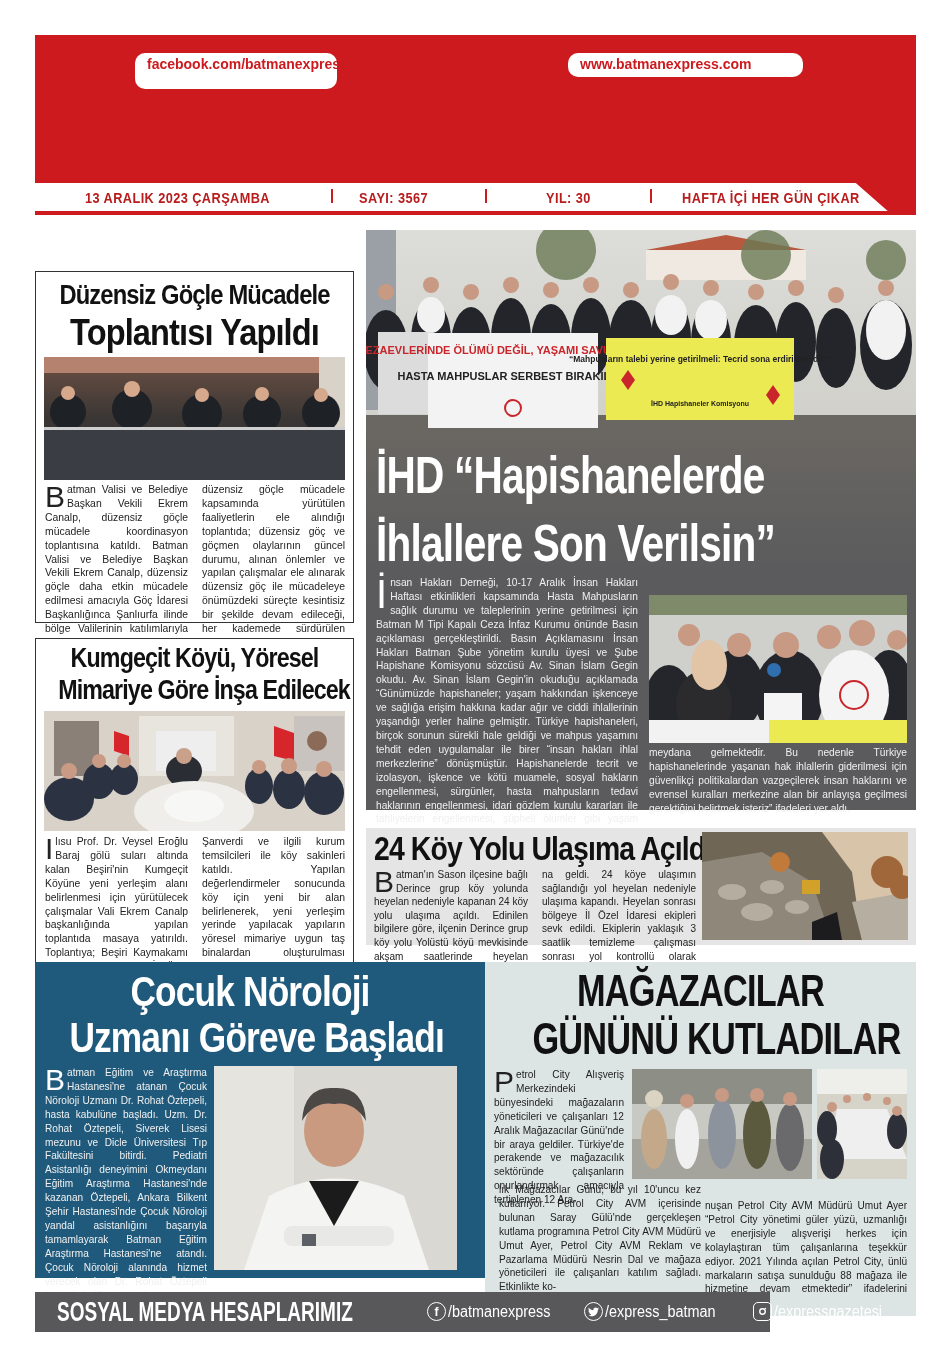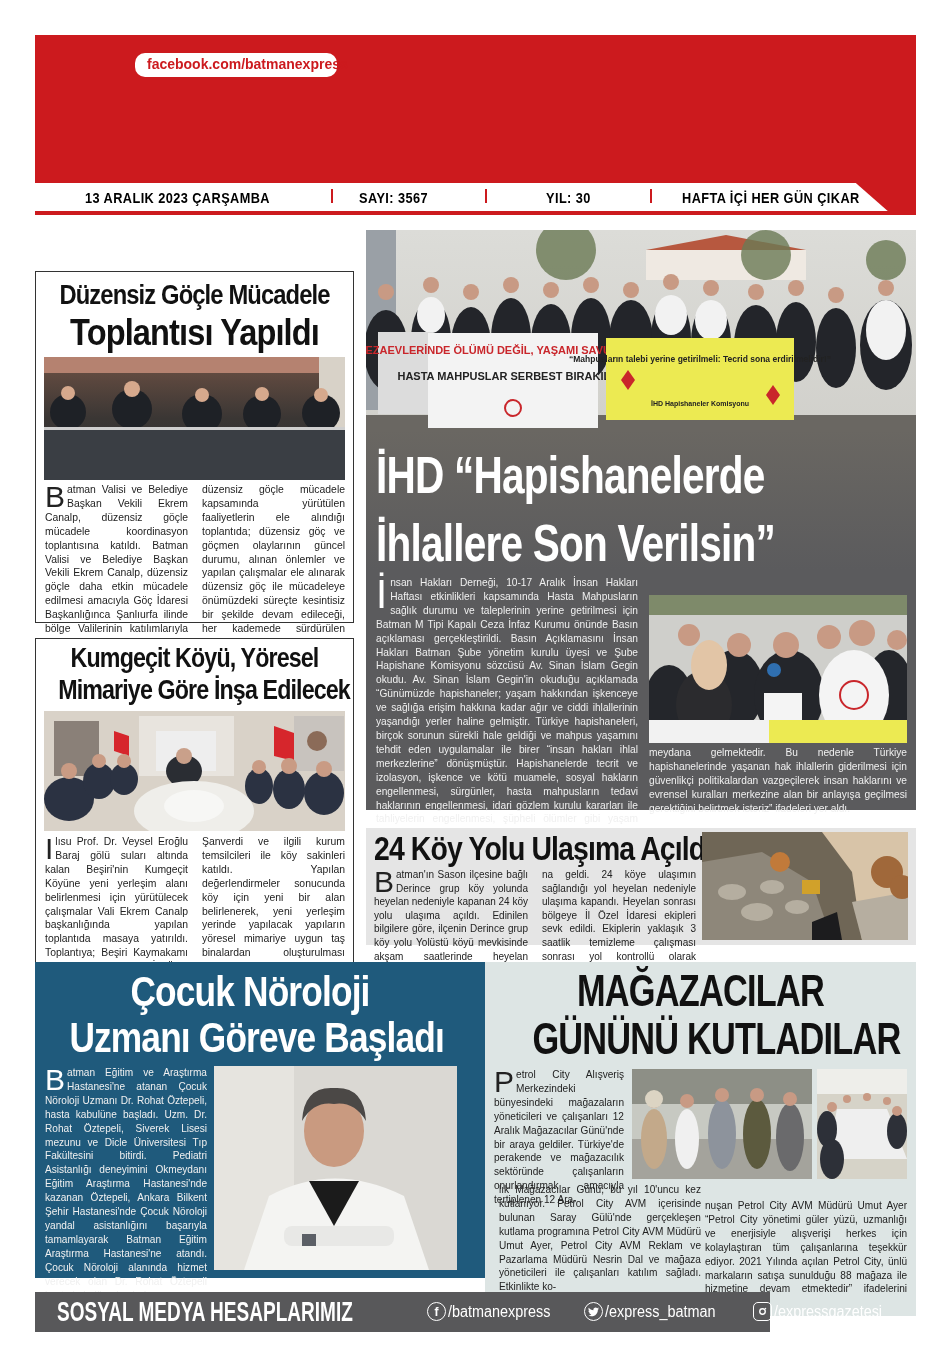--- a/index.html
+++ b/index.html
@@ -8,25 +8,25 @@
 
   
   .masthead { position: absolute; left: 35px; top: 35px; width: 881px; height: 180px; background: #cc1a1e; }
   .mast-title { position: absolute; left: 12px; top: 14px; width: 856px; height: 132px; }
   .mast-word { position: absolute; top: 0; color: #fff; font-family: "Liberation Sans", sans-serif; font-weight: 700; transform-origin: left top; white-space: nowrap; letter-spacing: -2px; }
   .mast-word .big { font-size: 140px; line-height: 132px; }
   .mast-word .small { font-size: 104px; line-height: 132px; vertical-align: bottom; }
   .mast-w1 { left: 0; transform: scaleX(0.74); }
   .mast-w2 { left: 440px; transform: scaleX(0.74); }
   .pill { position: absolute; background: #fff; color: #cc1a1e; border-radius: 10px; font-weight: 700; font-size: 14px; padding: 3px 12px; white-space: nowrap; }
-  .pill-fb { left: 100px; top: 18px; width: 202px; height: 24px; }
+  .pill-fb { left: 100px; top: 18px; width: 202px; height: 36px; }
   .pill-web { left: 533px; top: 18px; width: 235px; height: 24px; }
 
   .datebar { position: absolute; left: 0; top: 148px; width: 855px; height: 30px; background: #fff; clip-path: polygon(0 0, 96% 0, 100% 100%, 0 100%); }
-  .datebar-inner { position: absolute; left: 0; top: 0; height: 30px; width: 855px; display: flex; align-items: center; font-weight: 700; font-size: 15px; letter-spacing: 0.5px; color: #000000; }
+  .datebar-inner { position: absolute; left: 0; top: 0; height: 30px; width: 855px; display: flex; align-items: center; font-weight: 700; font-size: 15px; letter-spacing: 0.5px; color: #b91c1c; }
   .db-item { position: absolute; top: 6px; transform: scaleX(0.85); transform-origin: left center; white-space: nowrap; }
   .db-sep { position: absolute; top: 6px; width: 2px; height: 14px; background: #cc1a1e; }
   .mast-underline { position: absolute; left: 35px; top: 211px; width: 881px; height: 2px; background: #cc1a1e; }
 
   
   .box { position: absolute; border: 1px solid #333; background: #fff; margin-top: 41px; }
   .headline { font-weight: 700; text-align: center; color: #111; letter-spacing: -1px; white-space: nowrap; }
   .bodytext { font-size: 10.4px; line-height: 13.9px; text-align: justify; color: #222; }
   .cols2 { display: flex; gap: 14px; }
   .cols2 > div { flex: 1; }
@@ -90,20 +90,21 @@
   .social-item { position: absolute; top: 10px; display: flex; align-items: center; color: #fff; font-size: 16px; white-space: nowrap; }
   .social-item .ic { width: 19px; height: 19px; border: 1.5px solid #fff; border-radius: 50%; display: inline-flex; align-items: center; justify-content: center; font-size: 12px; font-weight: 700; margin-right: 2px; color: #fff; }
   .social-item .ic.sq { border-radius: 5px; }
   .social-item .lbl { transform: scaleX(0.9); transform-origin: left center; display: inline-block; }
 </style>
 </head>
 <body>
 
 <header class="masthead">
   <a class="pill pill-fb">facebook.com/batmanexpress</a>
+  <a class="pill pill-web">www.batmanexpress.com</a>
   <div class="datebar">
     <div class="datebar-inner">
       <span class="db-item" style="left:50px">13  ARALIK  2023  ÇARŞAMBA</span>
       <span class="db-sep" style="left:296px"></span>
       <span class="db-item" style="left:324px">SAYI: 3567</span>
       <span class="db-sep" style="left:450px"></span>
       <span class="db-item" style="left:511px">YIL: 30</span>
       <span class="db-sep" style="left:615px"></span>
       <span class="db-item" style="left:647px">HAFTA İÇİ HER GÜN ÇIKAR</span>
     </div>

